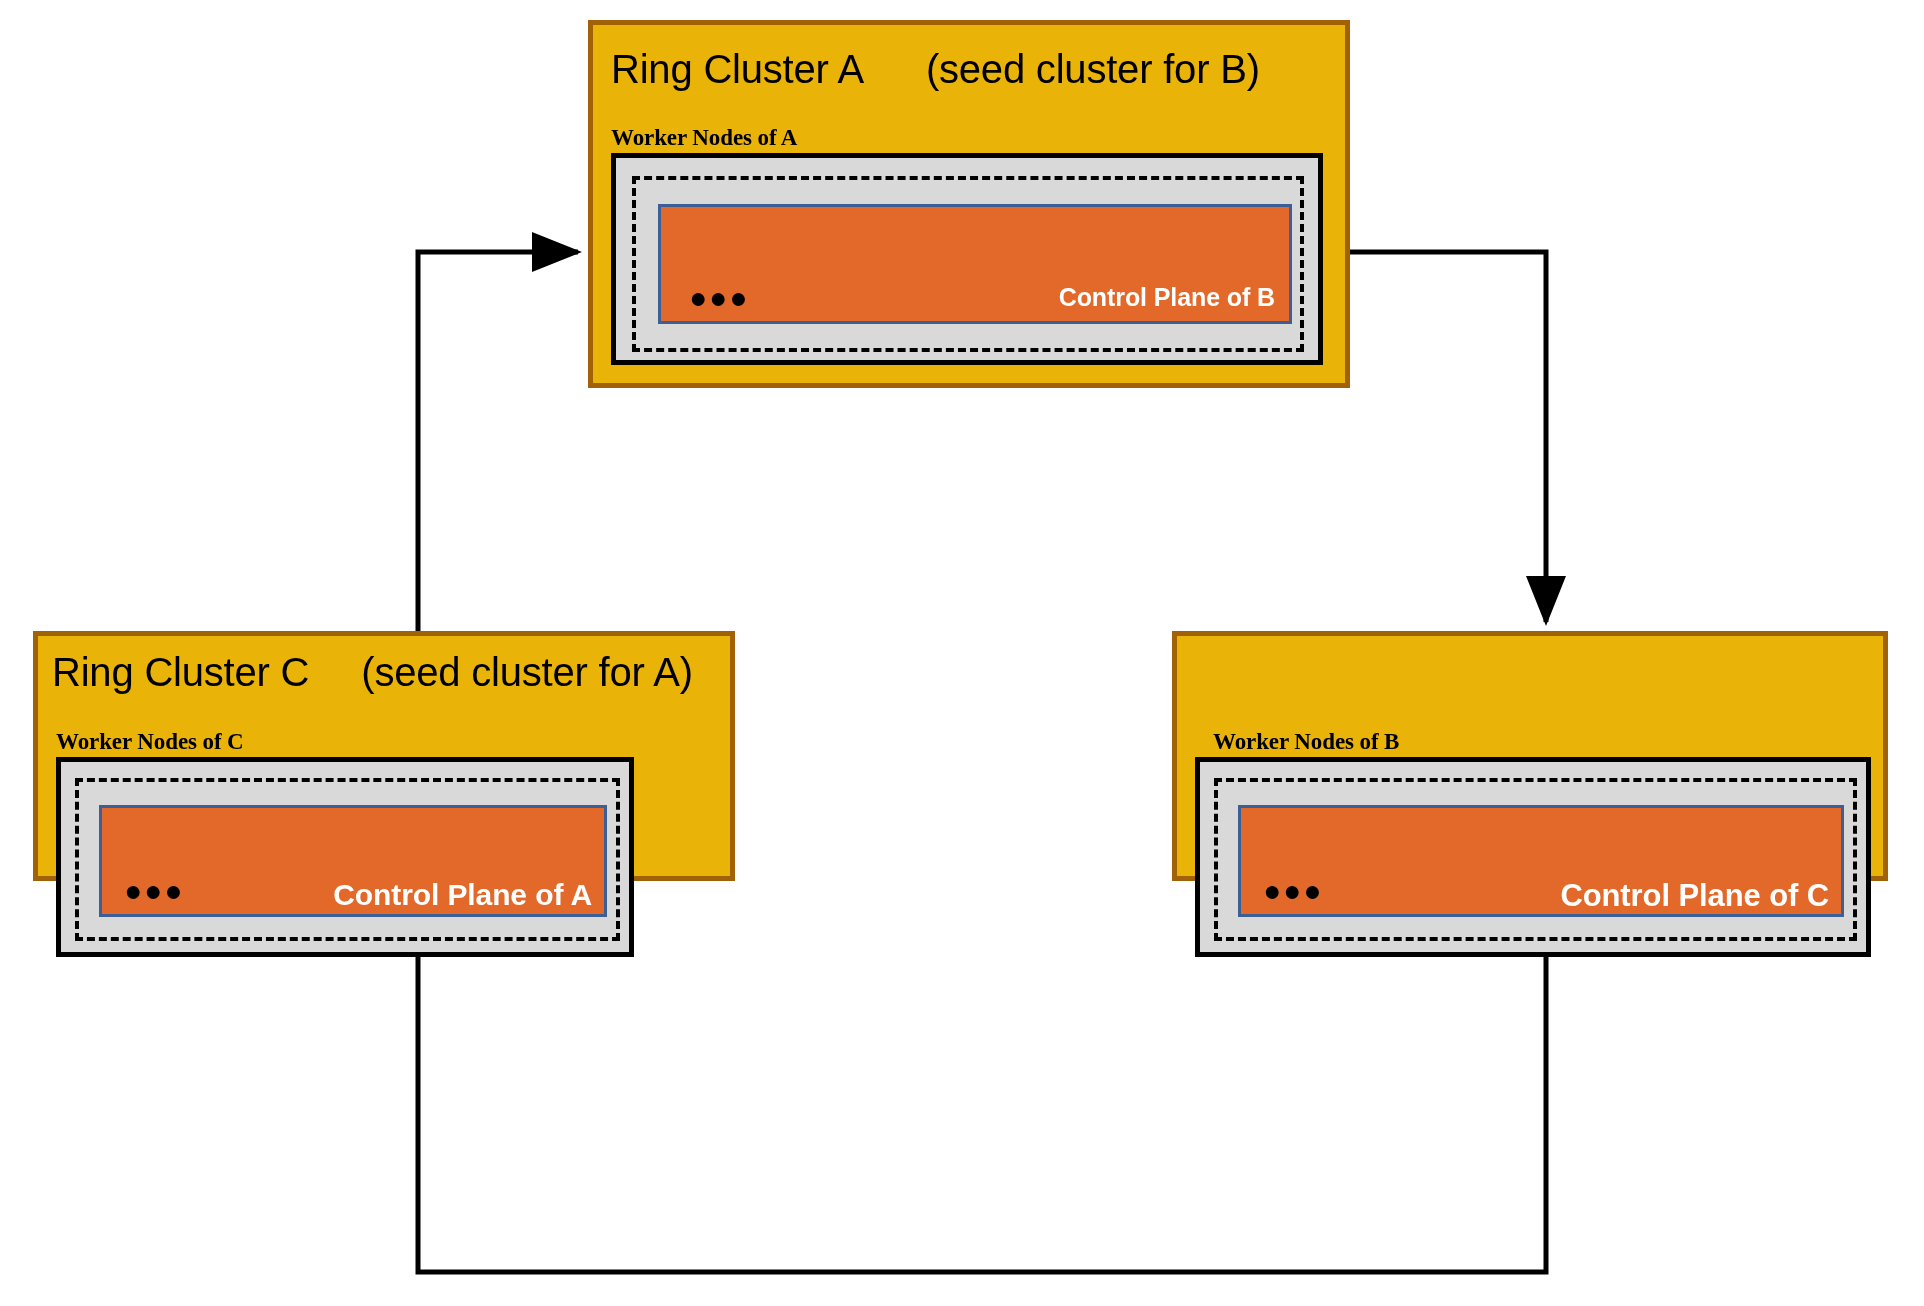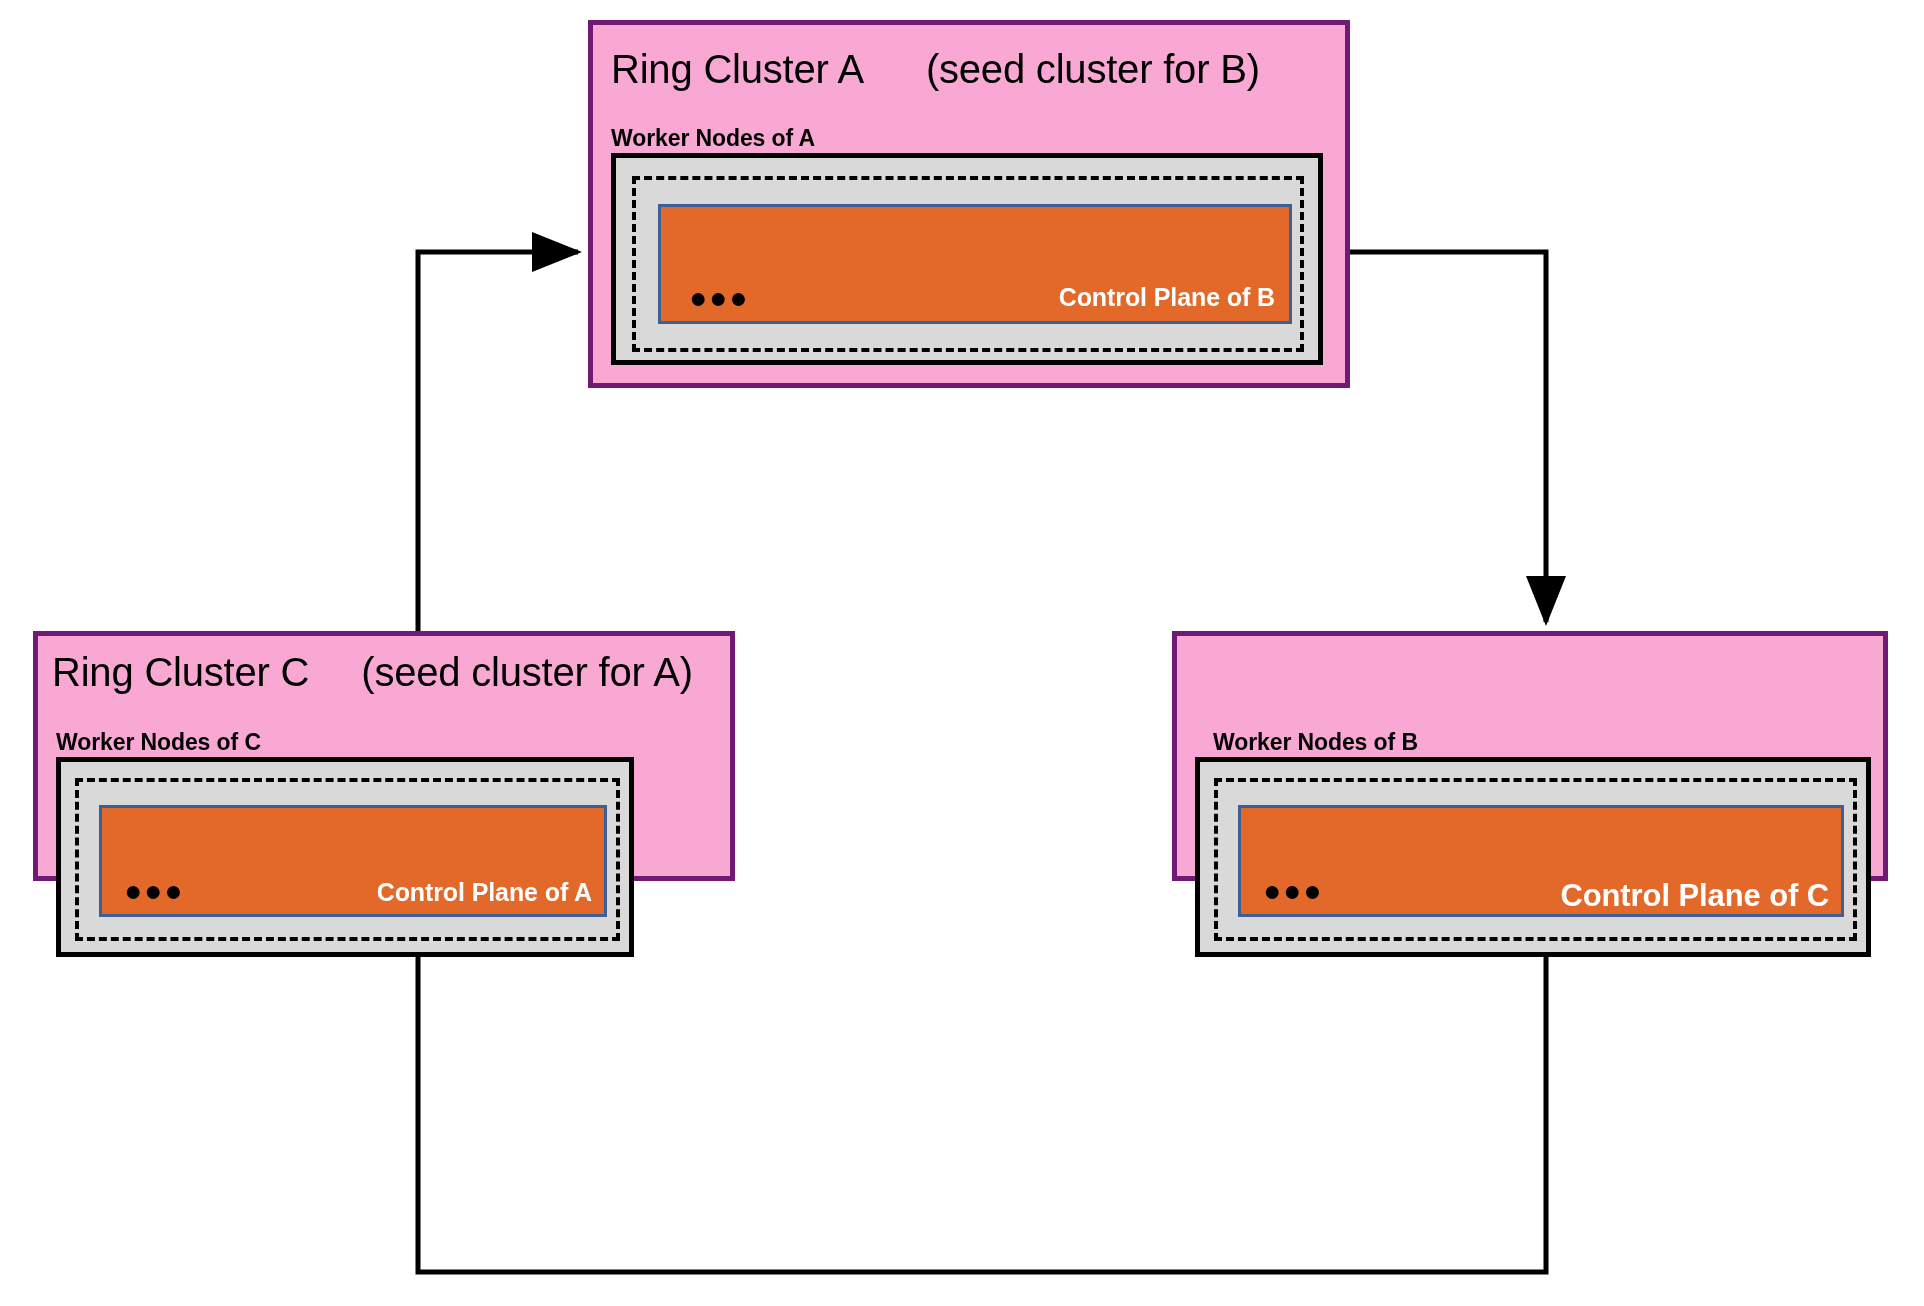--- a/index.html
+++ b/index.html
@@ -28,22 +28,22 @@
     left: 0; top: 0;
     width: 1924px;
     height: 1306px;
     z-index: 1;
   }
 
   
   .cluster {
     position: absolute;
     box-sizing: border-box;
-    background: #f9a8d4;
-    border: 5px solid #701a75;
+    background: #eab308;
+    border: 5px solid #a16207;
     z-index: 2;
   }
 
   .cluster-title {
     position: absolute;
     white-space: nowrap;
     color: #000000;
     font-weight: 400;
     letter-spacing: -0.2px;
   }
@@ -53,20 +53,21 @@
   .cluster-title .seed {
     display: inline-block;
   }
 
   .worker-label {
     position: absolute;
     white-space: nowrap;
     color: #000000;
     font-weight: bold;
     letter-spacing: -0.1px;
+    font-family: Liberation Serif, serif;
   }
 
   
   .worker-box {
     position: absolute;
     box-sizing: border-box;
     background: #d9d9d9;
     border: 5px solid #000000;
   }
 
@@ -115,21 +116,21 @@
 
   
   #cluster-c { left: 33px; top: 631px; width: 702px; height: 250px; }
   #cluster-c .cluster-title { left: 14px; top: 14px; font-size: 40px; }
   #cluster-c .cluster-title .seed { margin-left: 52px; }
   #cluster-c .worker-label { left: 18px; top: 93px; font-size: 23px; }
   #cluster-c-worker { left: 18px; top: 121px; width: 578px; height: 200px; }
   #cluster-c-dashed { left: 14px; top: 16px; width: 545px; height: 163px; }
   #cluster-c-cp { left: 20px; top: 23px; width: 508px; height: 112px; }
   #cluster-c .dots { left: 22px; top: 68px; font-size: 30px; }
-  #cluster-c .cp-label { right: 12px; top: 70px; font-size: 25px; }
+  #cluster-c .cp-label { right: 12px; top: 70px; font-size: 30px; }
 
   
   #cluster-b { left: 1172px; top: 631px; width: 716px; height: 250px; }
   #cluster-b .cluster-title { left: 14px; top: 14px; font-size: 40px; }
   #cluster-b .cluster-title .seed { margin-left: 60px; }
   #cluster-b .worker-label { left: 36px; top: 93px; font-size: 23px; }
   #cluster-b-worker { left: 18px; top: 121px; width: 676px; height: 200px; }
   #cluster-b-dashed { left: 14px; top: 16px; width: 643px; height: 163px; }
   #cluster-b-cp { left: 20px; top: 23px; width: 606px; height: 112px; }
   #cluster-b .dots { left: 22px; top: 68px; font-size: 30px; }

